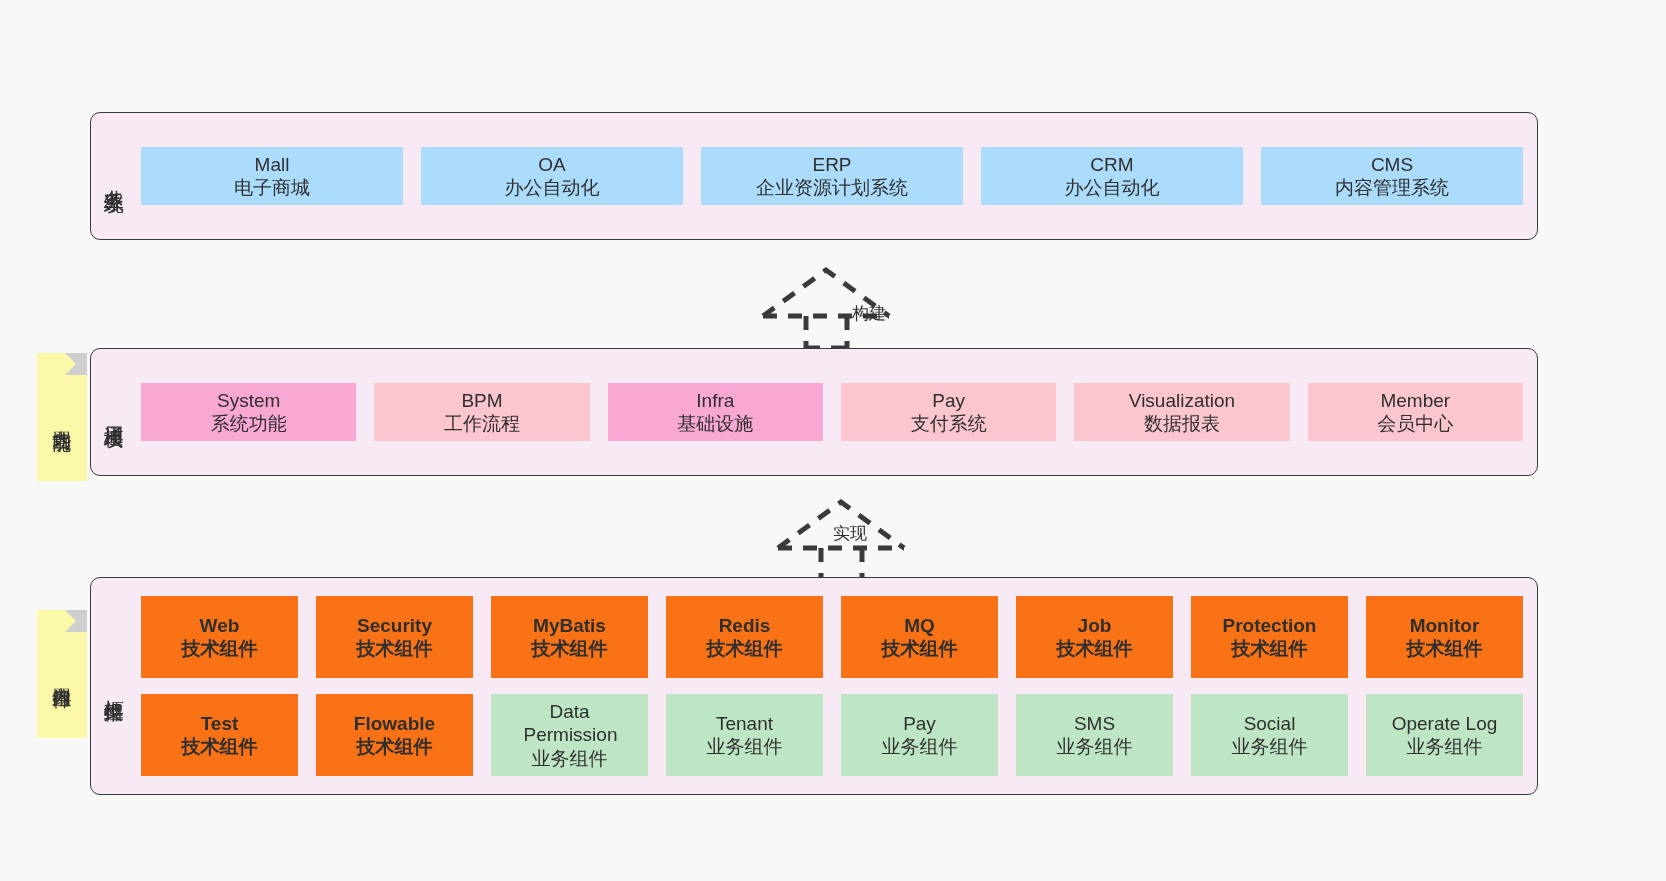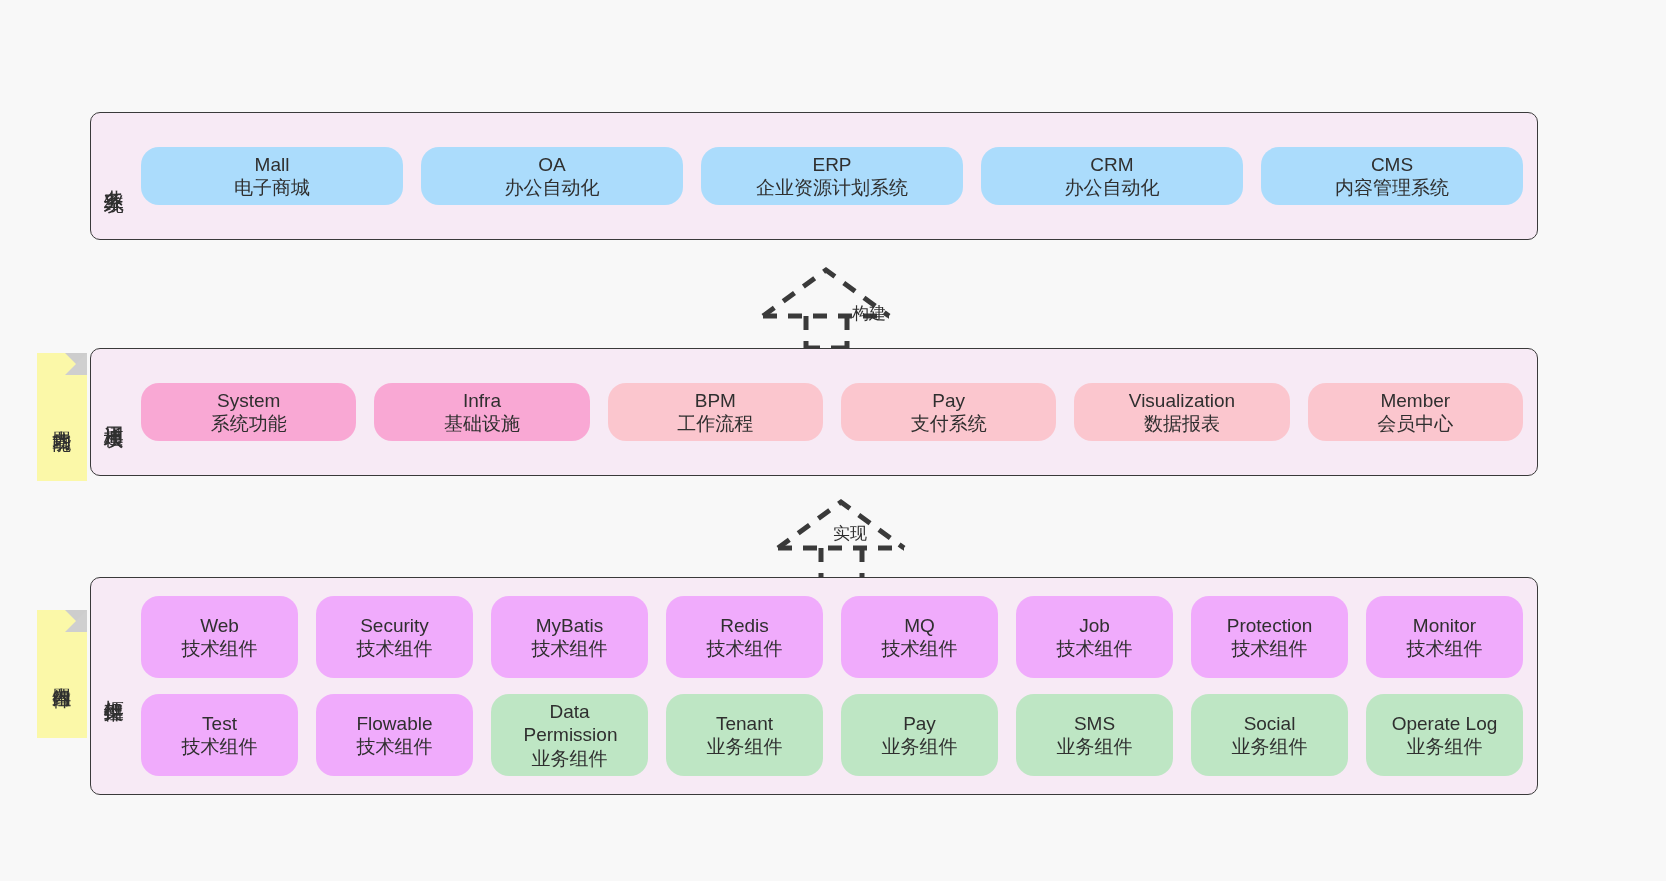--- a/index.html
+++ b/index.html
@@ -46,40 +46,40 @@
     gap:16px;
     padding:0 14px 0 4px;
   }
   .row{
     display:flex;
     gap:18px;
     align-items:stretch;
   }
   .card{
     flex:1 1 0;
-    border-radius:18px;
+    border-radius:0;
     display:flex;
     flex-direction:column;
     align-items:center;
     justify-content:center;
     text-align:center;
     font-size:19px;
     line-height:1.22;
     color:#2f2f2f;
     padding:6px 12px;
     box-sizing:border-box;
     user-select:none;
   }
   .card .t1{display:block;}
   .card .t2{display:block;}
 
   .c-blue{background:#abdcfc;}
   .c-red{background:#f9a8d4;}
   .c-pink{background:#fbc6ce;}
-  .c-green{background:#f0abfc;}
+  .c-green{background:#f97316;font-weight:bold;}
   .c-lgreen{background:#bee6c4;}
 
   
   .note{
     position:absolute;
     background:#fbf8a8;
     font-size:19px;
     line-height:1.12;
     color:#2f2f2f;
     display:flex;
@@ -172,27 +172,27 @@
   </div>
 
   <div class="layer" id="layer-2" style="left:90px;top:348px;width:1448px;height:128px;">
     <div class="layer-title">通用模块</div>
     <div class="layer-body">
       <div class="row">
         <div class="card c-red">
           <span class="t1">System</span>
           <span class="t2">系统功能</span>
         </div>
+        <div class="card c-pink">
+          <span class="t1">BPM</span>
+          <span class="t2">工作流程</span>
+        </div>
         <div class="card c-red">
           <span class="t1">Infra</span>
           <span class="t2">基础设施</span>
-        </div>
-        <div class="card c-pink">
-          <span class="t1">BPM</span>
-          <span class="t2">工作流程</span>
         </div>
         <div class="card c-pink">
           <span class="t1">Pay</span>
           <span class="t2">支付系统</span>
         </div>
         <div class="card c-pink">
           <span class="t1">Visualization</span>
           <span class="t2">数据报表</span>
         </div>
         <div class="card c-pink">

